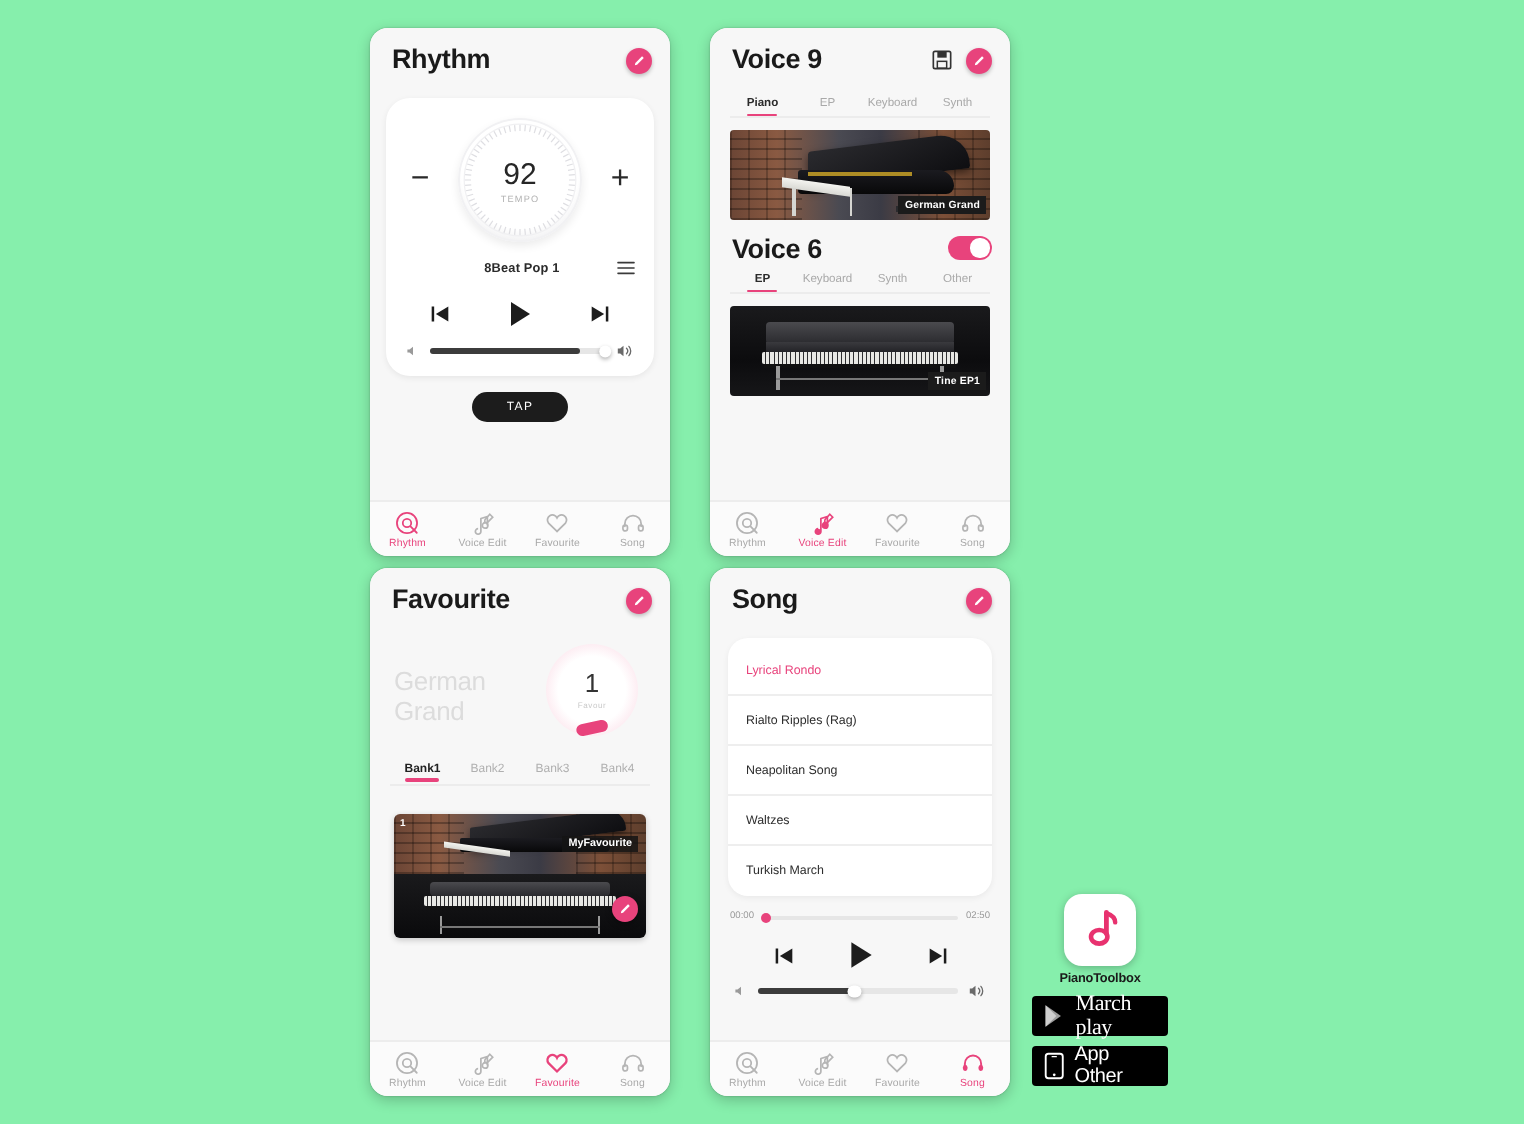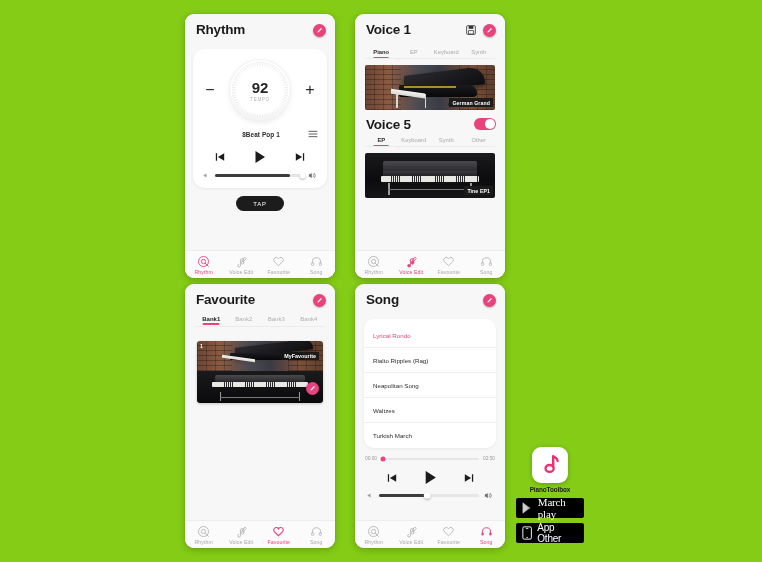--- a/index.html
+++ b/index.html
@@ -2,21 +2,21 @@
 <html><head>
 <meta charset="utf-8">
 <style>
   * { box-sizing: border-box; margin: 0; padding: 0; }
   html, body {
     width: 762px; height: 562px;
     background: #ffffff;
     font-family: "Liberation Sans", sans-serif;
     overflow: hidden;
   }
-  .stage { position: relative; width: 762px; height: 562px; background:#84cc16; }
+  .stage { position: relative; width: 762px; height: 562px; background:#86efac; }
 
   
   .phone {
     position: absolute;
     width: 150px; height: 264px;
     background: #f7f7f7;
     border-radius: 9px;
     box-shadow: 0 2px 7px rgba(0,0,0,0.22), 0 0 1px rgba(0,0,0,0.25);
     overflow: hidden;
     display: flex; flex-direction: column;
@@ -89,21 +89,21 @@
   .knob {
     width: 62px; height: 62px; border-radius: 50%;
     position: relative;
     display: flex; flex-direction: column;
     align-items: center; justify-content: center;
     background:
       radial-gradient(circle at 50% 42%, #ffffff 0%, #ffffff 62%, #f4f4f5 73%, #ececee 100%);
     box-shadow: 0 2px 5px rgba(0,0,0,0.08), inset 0 0 0 1px #f1f1f3;
   }
   .knob .ticks { position: absolute; inset: 0; }
-  .tempo-val { font-size: 15px; font-weight: bold; color: #262626; line-height: 1; margin-top: 2px; }
+  .tempo-val { font-size: 15px; font-weight: normal; color: #262626; line-height: 1; margin-top: 2px; }
   .tempo-lbl { font-size: 4.6px; color: #b2b2b2; letter-spacing: 0.6px; margin-top: 2px; }
 
   .style-row {
     display: flex; align-items: center;
     padding: 0 9px; margin-top: 6px; height: 14px;
   }
   .style-name {
     flex: 1; text-align: center; font-size: 6.4px;
     font-weight: bold; color: #2b2b2b; letter-spacing: 0.1px;
     padding-left: 12px;
@@ -497,21 +497,21 @@
           <rect x="1.8" y="9.3" width="2.8" height="3.6" rx="1.3" fill="none" stroke="#b5b5b5" stroke-width="1.05"></rect>
           <rect x="11.4" y="9.3" width="2.8" height="3.6" rx="1.3" fill="none" stroke="#b5b5b5" stroke-width="1.05"></rect>
         </svg>
         <div class="nav-lbl">Song</div>
       </div>
     </div>
   </div>
 
   <div class="phone" id="p-voice">
     <div class="ph-head">
-      <div class="ph-title">Voice 1</div>
+      <div class="ph-title">Voice 9</div>
       <div class="head-sp"></div>
       <div class="save-btn">
         <svg width="10" height="10" viewBox="0 0 12 12">
           <rect x="0.8" y="0.8" width="10.4" height="10.4" rx="1" fill="none" stroke="#333" stroke-width="1"></rect>
           <rect x="3.2" y="1.2" width="5.6" height="3.4" fill="#333"></rect>
           <rect x="3.2" y="6.8" width="5.6" height="4.1" fill="none" stroke="#333" stroke-width="0.9"></rect>
         </svg>
       </div>
       <div class="edit-btn">
         <svg width="7" height="7" viewBox="0 0 10 10">
@@ -538,21 +538,21 @@
           <div class="gp-gold"></div>
           <div class="gp-keys"></div>
           <div class="gp-leg1"></div>
           <div class="gp-leg2"></div>
           <div class="gp-bench"></div>
           <div class="img-cap">German Grand</div>
         </div>
       </div>
 
       <div class="voice-head2">
-        <div class="voice-h2">Voice 5</div>
+        <div class="voice-h2">Voice 6</div>
         <div class="head-sp"></div>
         <div class="toggle"></div>
       </div>
       <div class="voice-sec">
         <div class="tabs">
           <div class="tab active">EP</div>
           <div class="tab">Keyboard</div>
           <div class="tab">Synth</div>
           <div class="tab">Other</div>
         </div>
@@ -610,20 +610,31 @@
       <div class="ph-title">Favourite</div>
       <div class="head-sp"></div>
       <div class="edit-btn">
         <svg width="7" height="7" viewBox="0 0 10 10">
           <path d="M7.2 1.6 8.4 2.8 3.6 7.6 2 8 2.4 6.4z" fill="#fff"></path>
         </svg>
       </div>
     </div>
 
     <div class="ph-body">
+      <div class="fav-top">
+        <div class="fav-name">
+          <span>German</span><br>
+          <span>Grand</span>
+        </div>
+        <div class="fav-knob">
+          <div class="fav-num">1</div>
+          <div class="fav-sub">Favour</div>
+          <div class="fav-pill"></div>
+        </div>
+      </div>
 
       <div class="bank-tabs">
         <div class="bank active">Bank1</div>
         <div class="bank">Bank2</div>
         <div class="bank">Bank3</div>
         <div class="bank">Bank4</div>
       </div>
       <div class="fav-sep"></div>
 
       <div class="fav-card">

